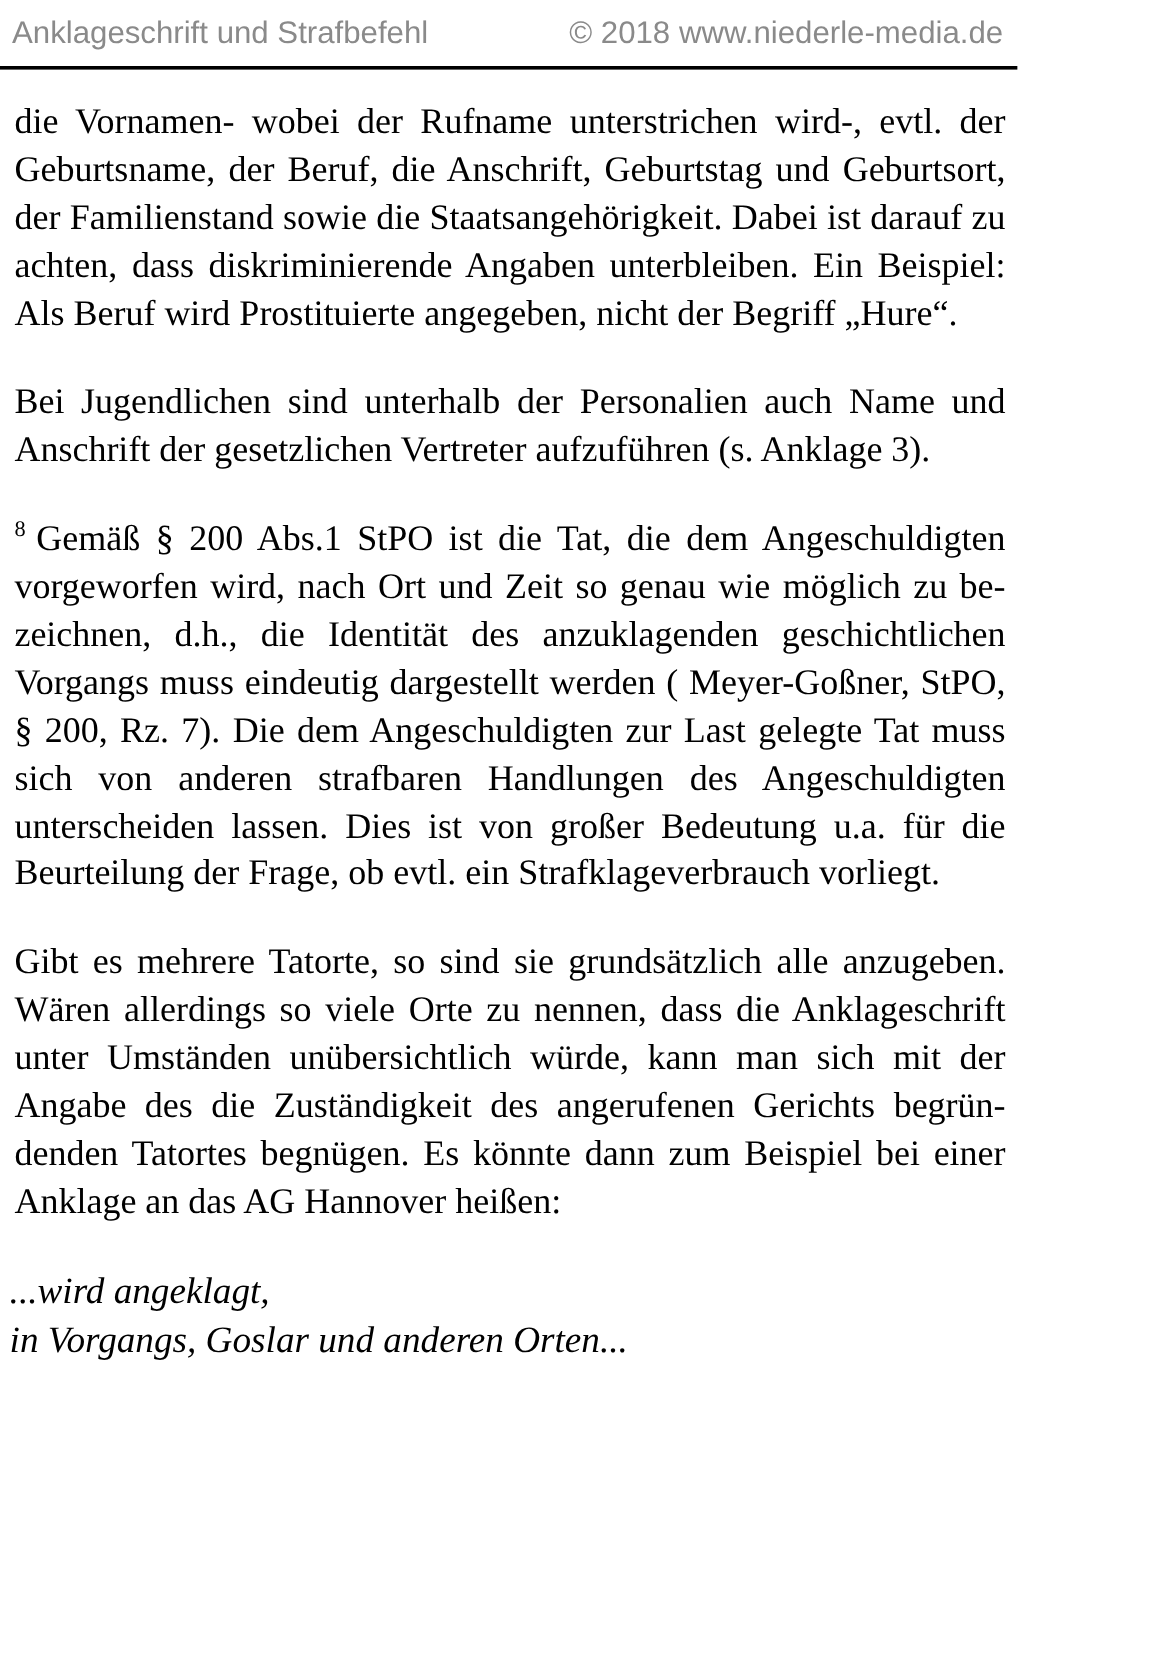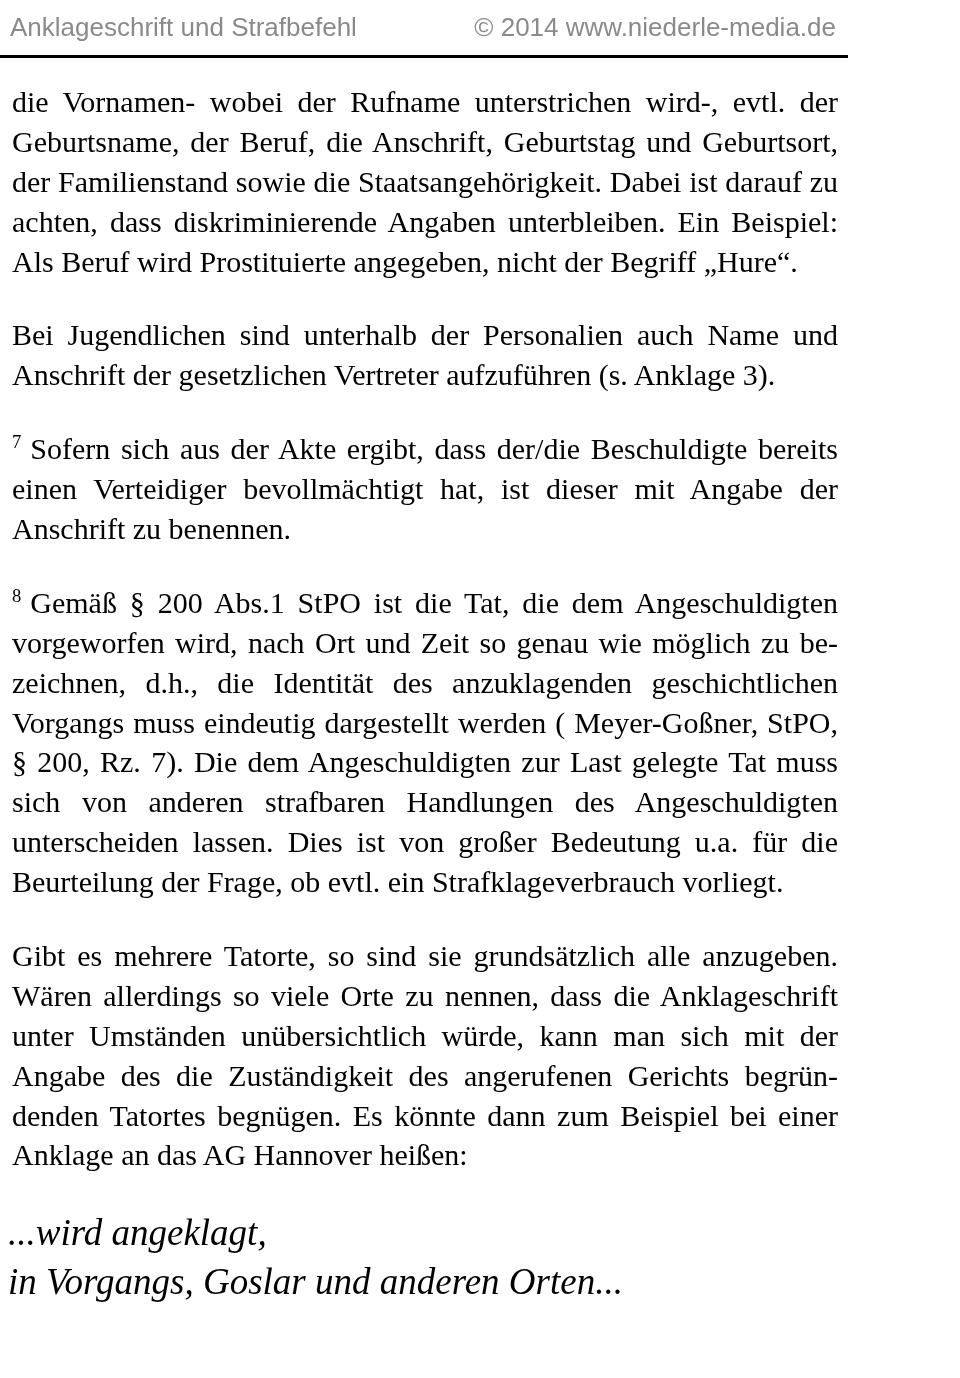--- a/index.html
+++ b/index.html
@@ -40,44 +40,43 @@
   }
   sup.fn {
     font-size: 0.62em;
     vertical-align: super;
     line-height: 0;
     margin-right: 9px;
   }
   .closing {
     margin: 6px 0 0 0;
     font-style: italic;
-    font-size: 37px;
+    font-size: 31px;
     line-height: 1.32;
     text-align: left;
   }
 </style>
 </head>
 <body>
 
 <div class="page">
 
   <div class="header-row">
     <span class="header-title">Anklageschrift und Strafbefehl</span>
-    <span class="header-copyright">© 2014 www.niederle-media.de</span>
+    <span class="header-copyright">© 2018 www.niederle-media.de</span>
   </div>
 
   <hr class="divider">
 
   <div class="body-text">
 
     <p class="para"><span>die Vornamen- wobei der Rufname unterstrichen wird-, evtl. der Geburtsname, der Beruf, die Anschrift, Geburtstag und Geburtsort, der Familienstand sowie die Staatsangehörigkeit. Dabei ist darauf zu achten, dass diskriminierende Angaben unterbleiben. Ein Bei­spiel: Als Beruf wird Prostituierte angegeben, nicht der Begriff „Hure“.</span></p>
 
     <p class="para"><span>Bei Jugendlichen sind unterhalb der Personalien auch Name und Anschrift der gesetzlichen Vertreter aufzuführen (s. Anklage 3).</span></p>
 
-    <p class="para"><sup class="fn">7</sup><span>Sofern sich aus der Akte ergibt, dass der/die Beschuldigte bereits einen Verteidiger bevollmächtigt hat, ist dieser mit Angabe der Anschrift zu benennen.</span></p>
 
     <p class="para"><sup class="fn">8</sup><span>Gemäß § 200 Abs.1 StPO ist die Tat, die dem Angeschuldigten vorgeworfen wird, nach Ort und Zeit so genau wie möglich zu be­zeichnen, d.h., die Identität des anzuklagenden geschichtlichen Vorgangs muss eindeutig dargestellt werden ( Meyer-Goßner, StPO, § 200, Rz. 7). Die dem Angeschuldigten zur Last gelegte Tat muss sich von anderen strafbaren Handlungen des Angeschuldig­ten unterscheiden lassen. Dies ist von großer Bedeutung u.a. für die Beurteilung der Frage, ob evtl. ein Strafklageverbrauch vorliegt.</span></p>
 
     <p class="para"><span>Gibt es mehrere Tatorte, so sind sie grundsätzlich alle anzugeben. Wären allerdings so viele Orte zu nennen, dass die Anklageschrift unter Umständen unübersichtlich würde, kann man sich mit der Angabe des die Zuständigkeit des angerufenen Gerichts begrün­denden Tatortes begnügen. Es könnte dann zum Beispiel bei einer Anklage an das AG Hannover heißen:</span></p>
 
     <p class="closing">
       <span class="closing-line">...wird angeklagt,</span><br>
       <span class="closing-line">in Vorgangs, Goslar und anderen Orten...</span>
     </p>
 

